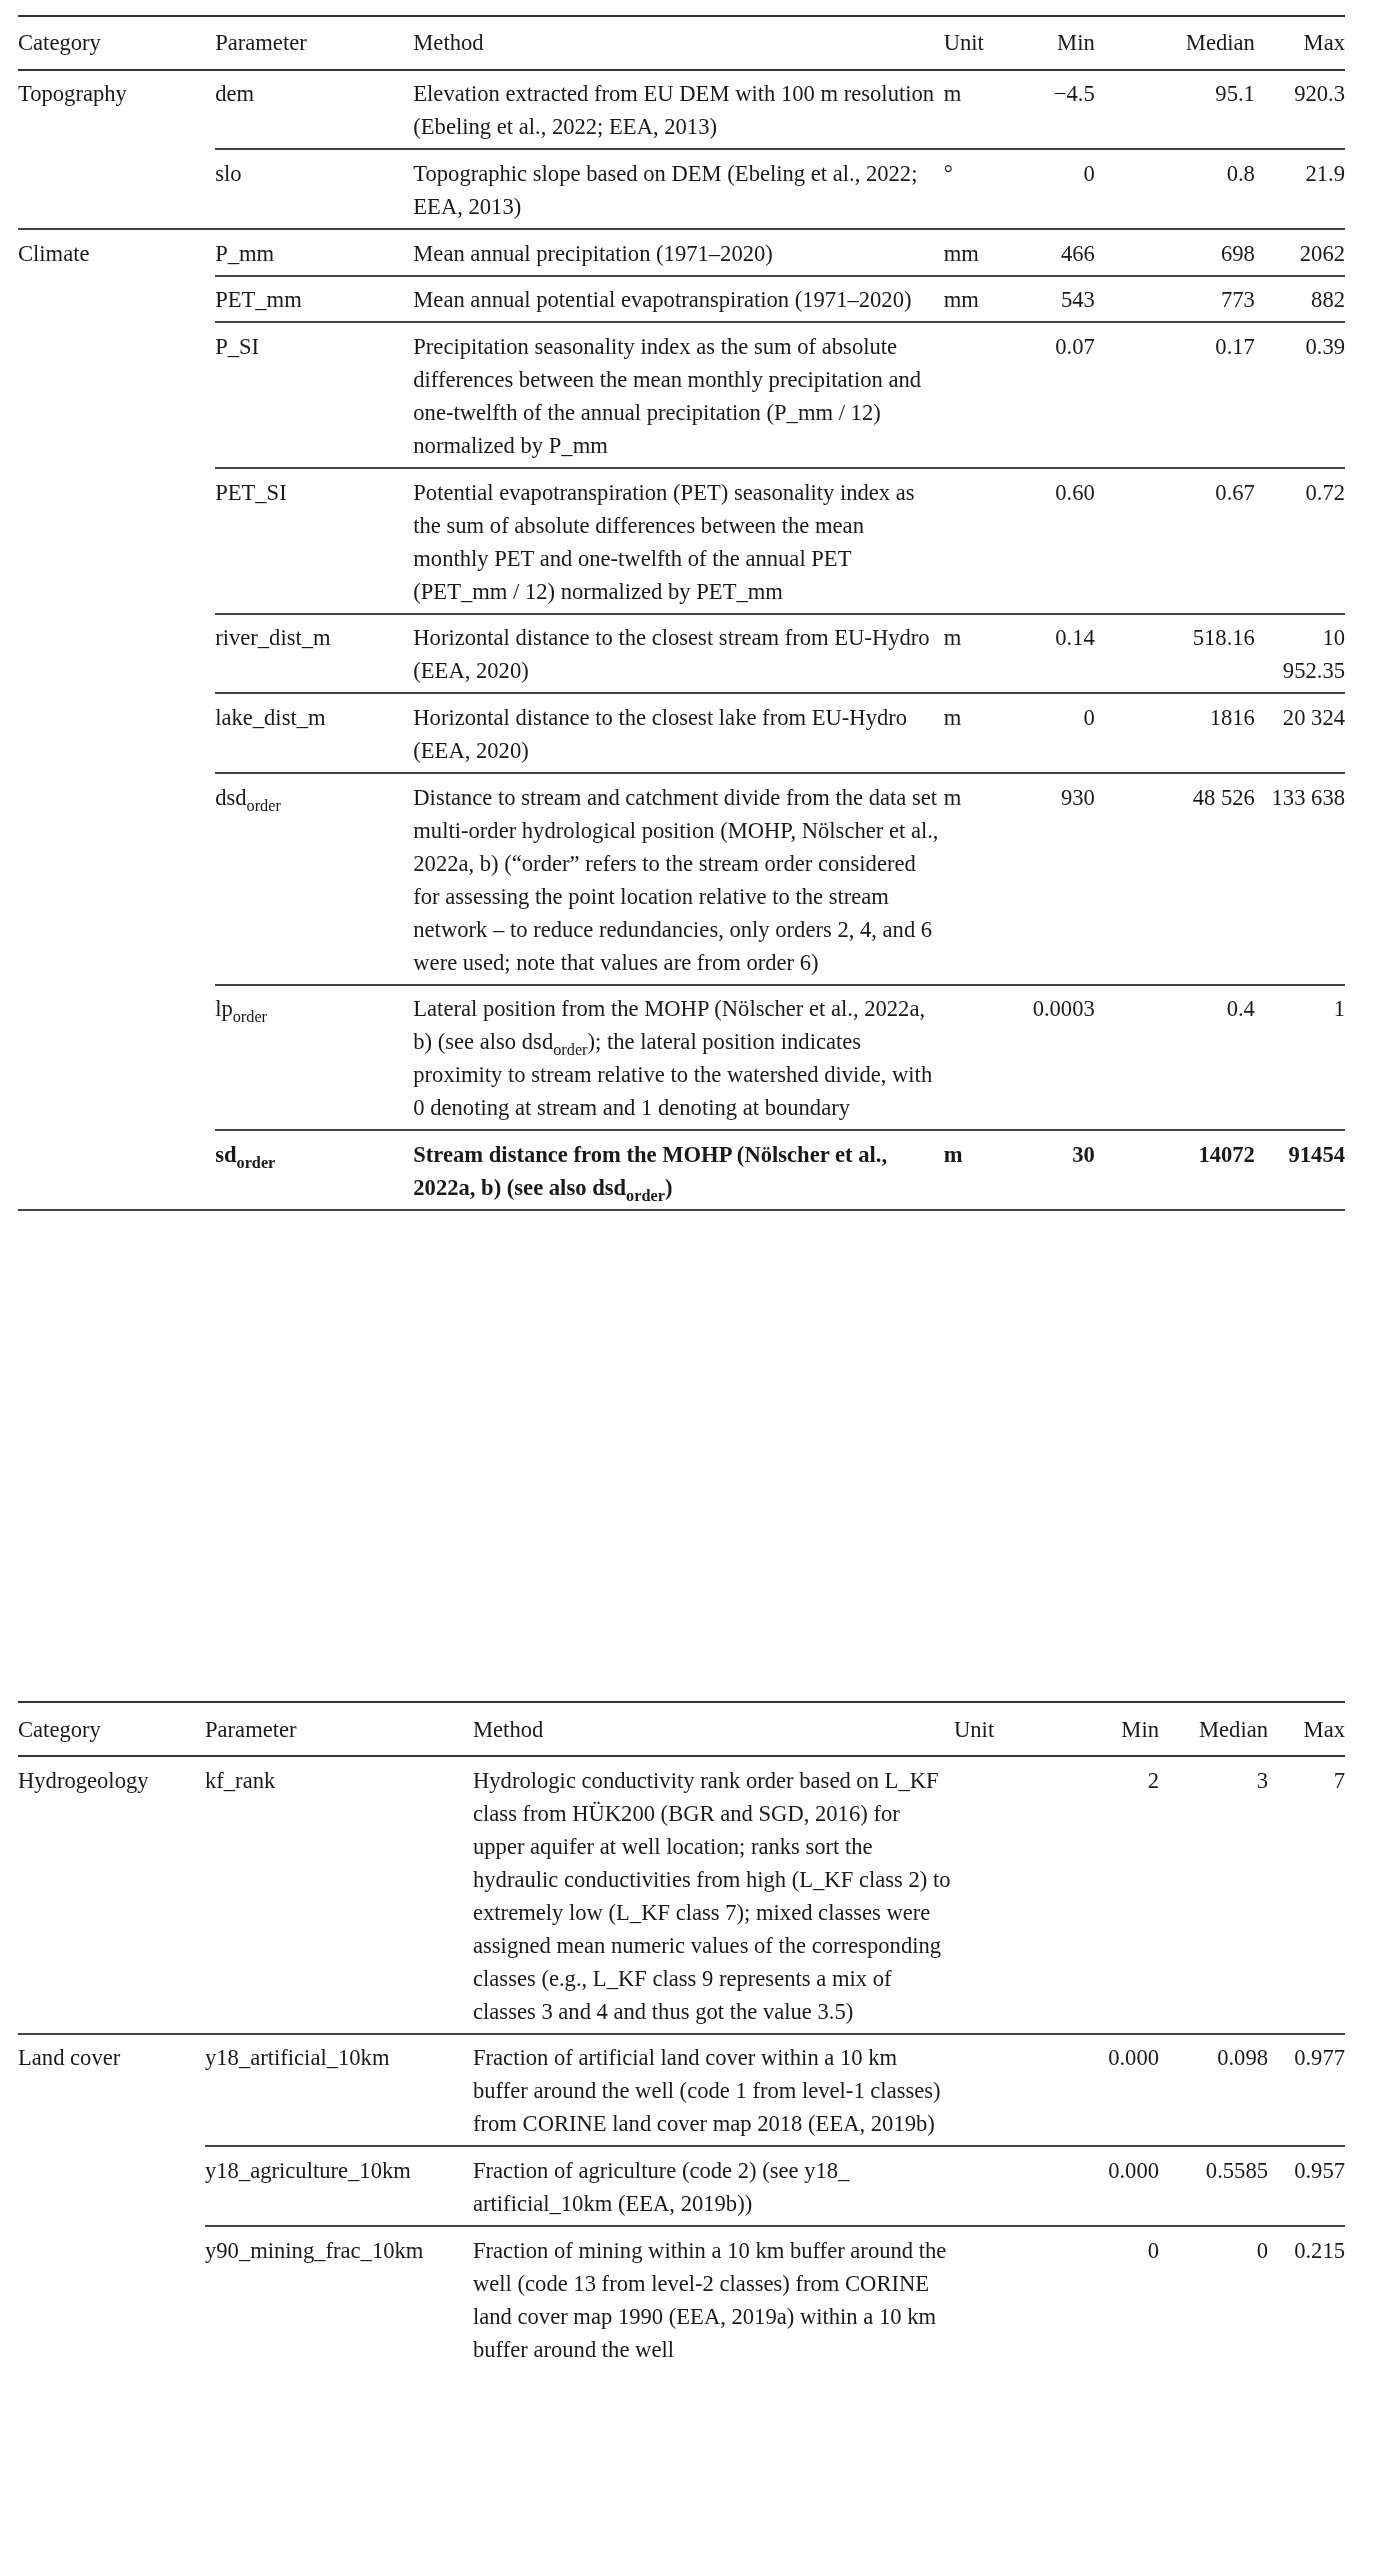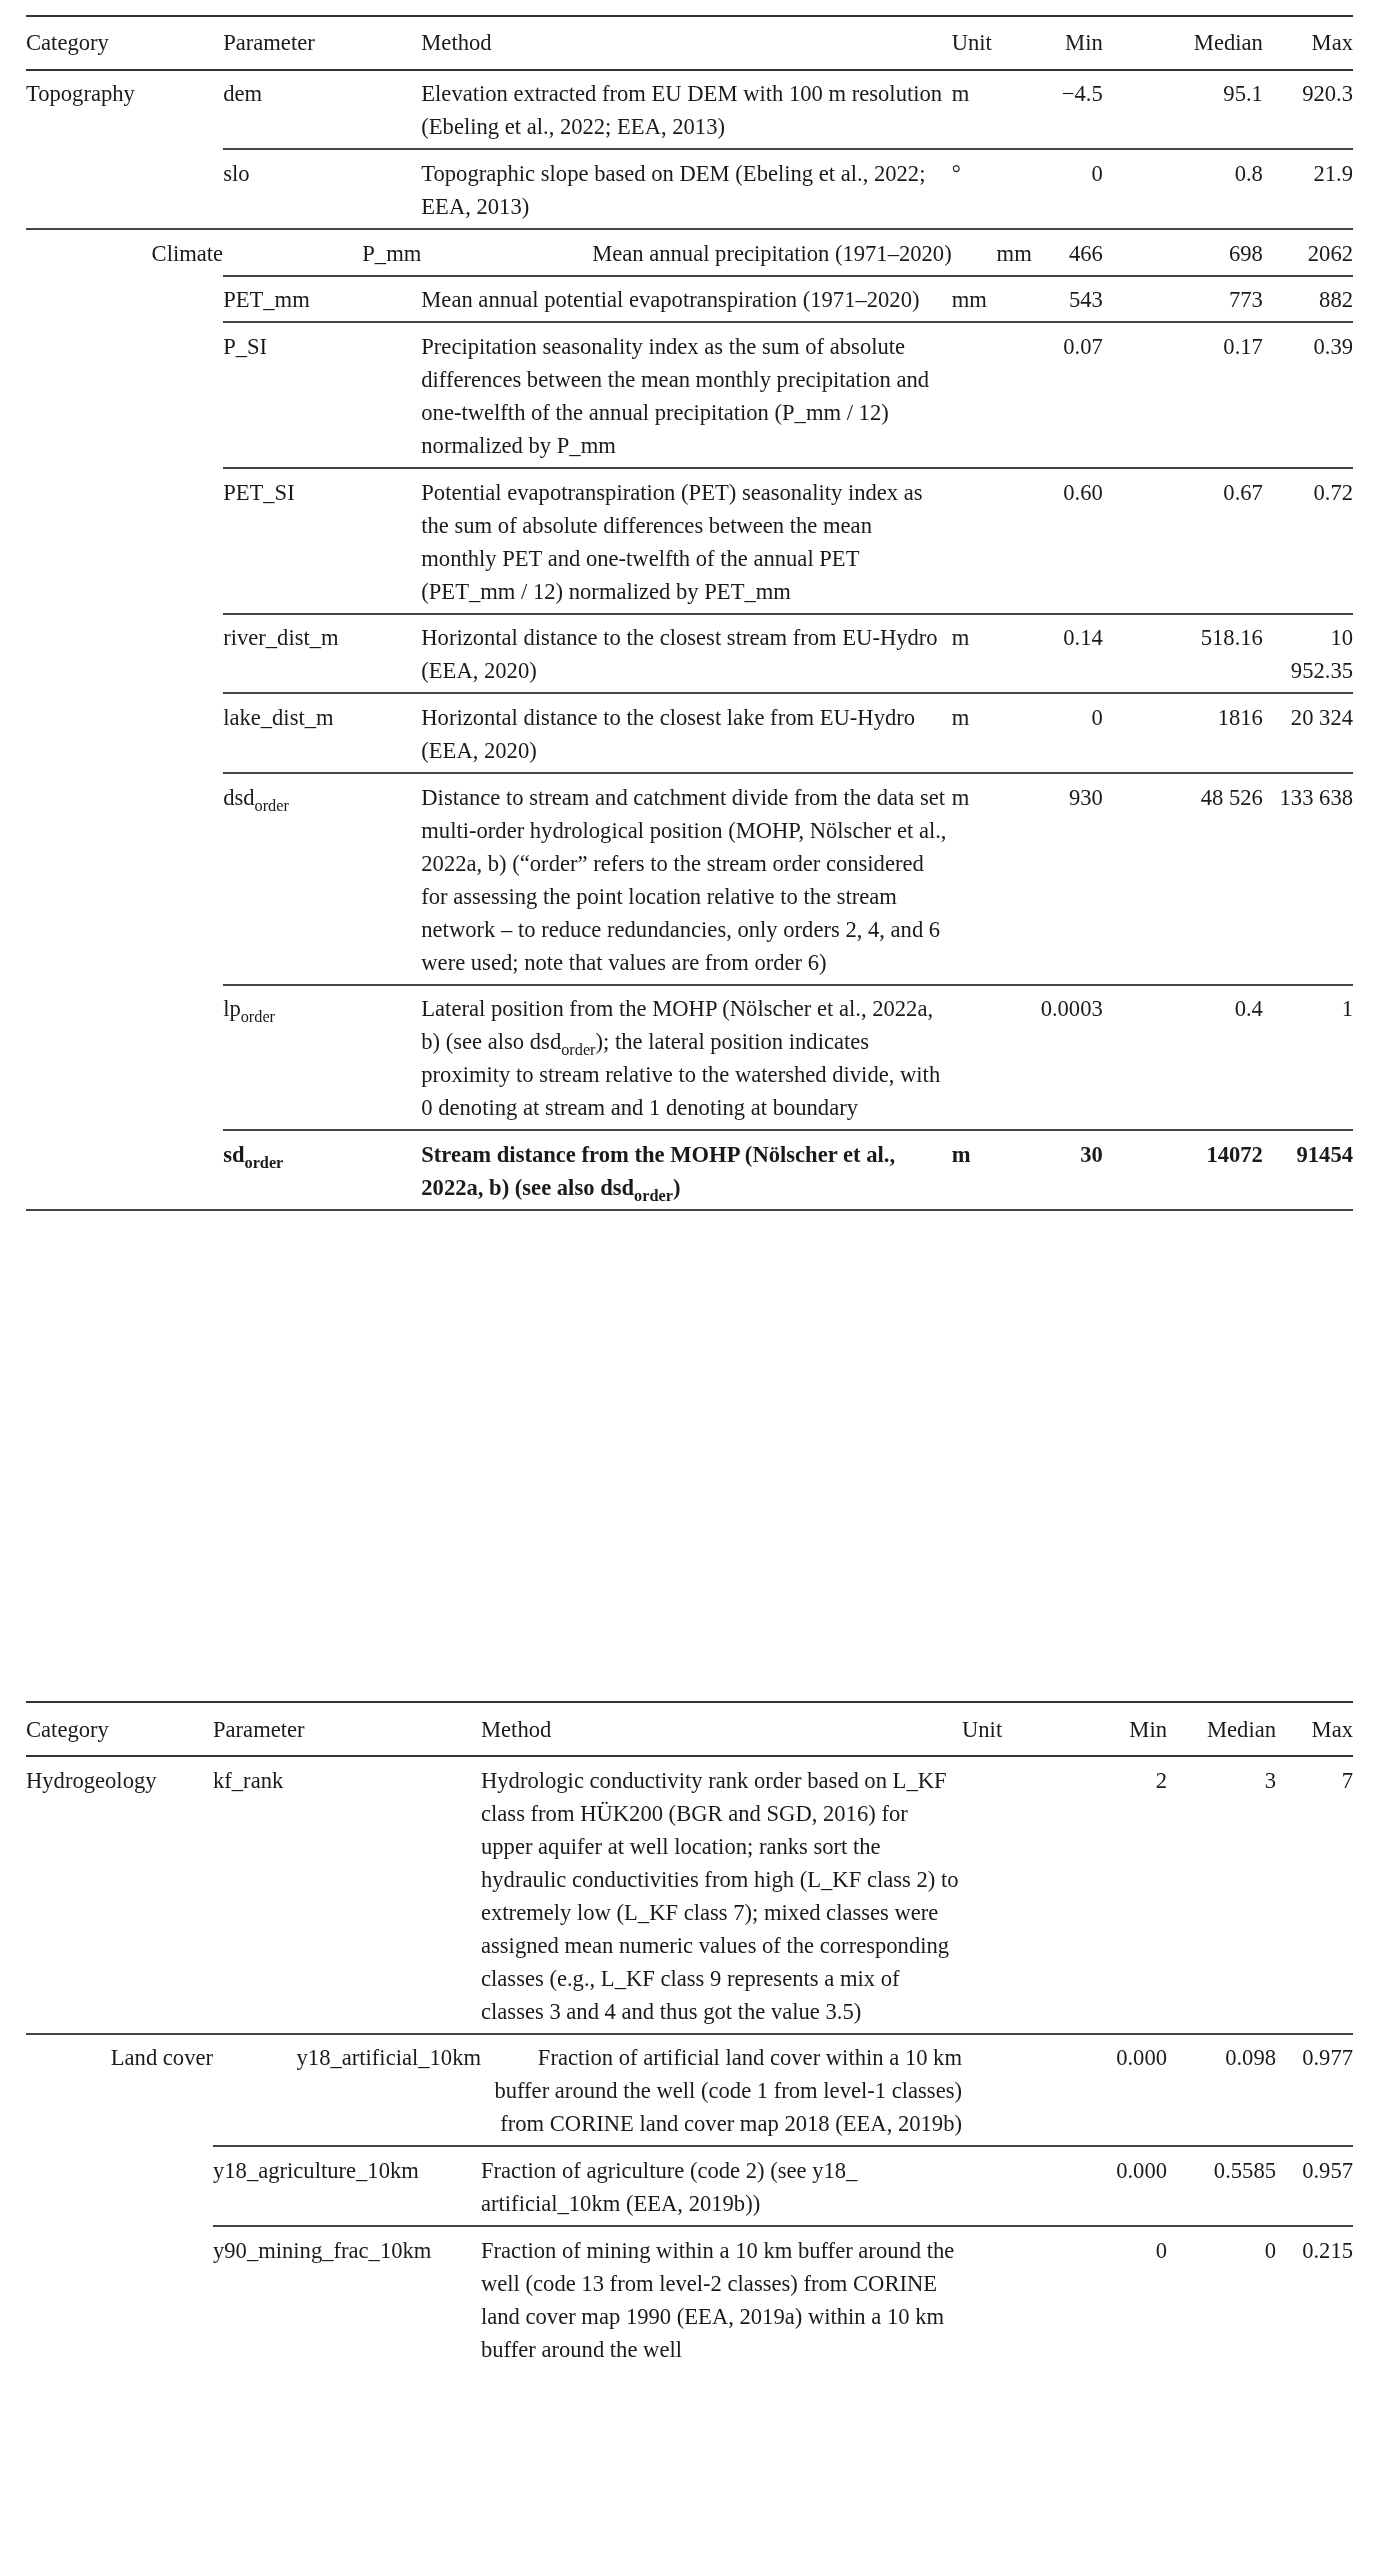--- a/index.html
+++ b/index.html
@@ -1,23 +1,23 @@
 <!DOCTYPE html>
 <html style="font-size:11.7px"><head>
 <meta charset="utf-8">
 <style>
   html,body{margin:0;padding:0;background:#fff;}
   body{width:1380px;height:2576px;position:relative;overflow:hidden;
        font-family:"Liberation Serif","DejaVu Serif",serif;color:#1a1a1a;font-size:22.6px;}
-  .tbl{position:absolute;left:26px;width:1327px;border-collapse:collapse;table-layout:fixed;}
+  .tbl{position:absolute;left:18px;width:1327px;border-collapse:collapse;table-layout:fixed;}
   .tbl td,.tbl th{vertical-align:top;padding:6.6px 0 5.1px 0;line-height:33px;font-weight:normal;text-align:left;}
   .tbl th{padding:9.5px 0 9.5px 0;}
   .tbl thead tr{border-top:2.2px solid #333;border-bottom:2.2px solid #333;}
   .num{text-align:right !important;}
-  .cat-sep td{border-top:2.2px solid #444;text-align:right;}
+  .cat-sep td{border-top:2.2px solid #444;}
   .sub-sep td.sub{border-top:2.2px solid #444;}
   .sub-sep td.nocat{border-top:none;}
   .tbl tbody tr.last td{border-bottom:2.2px solid #444;font-weight:bold;}
   #t1{top:14.6px;}
   #t2{top:1701px;}
   sub{font-size:0.72em;vertical-align:-0.35em;line-height:0;}
 </style>
 </head>
 <body>
 

